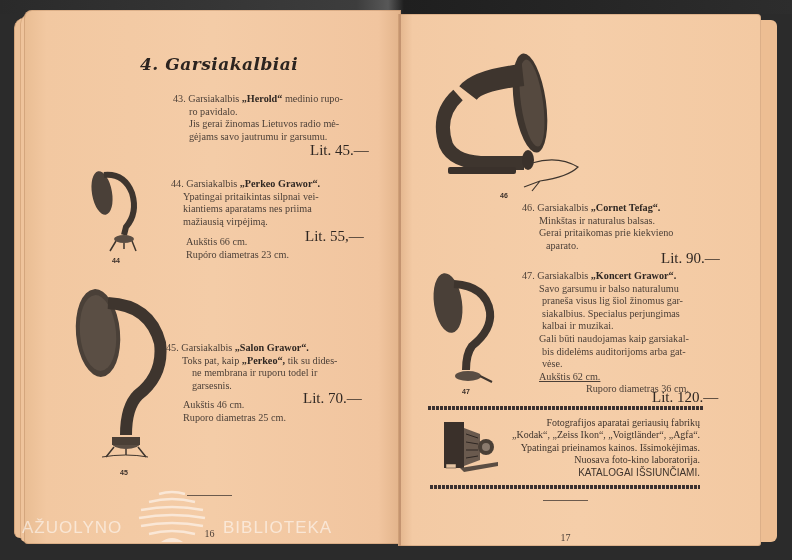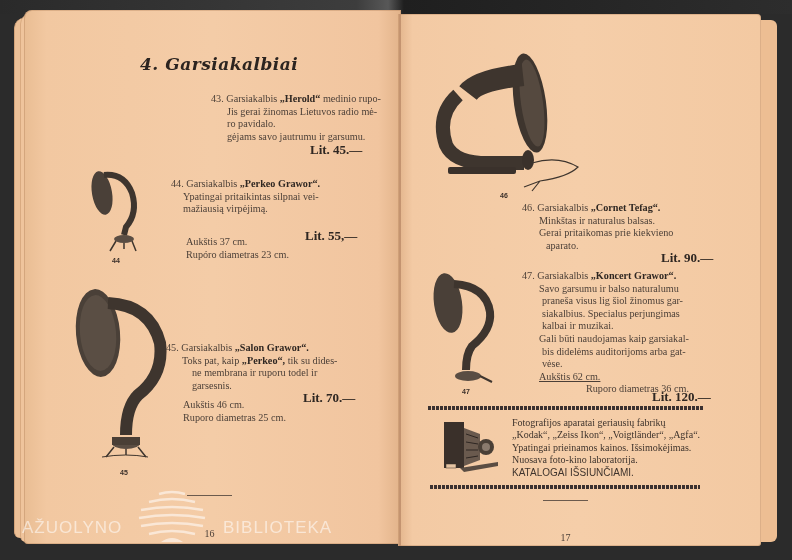--- a/index.html
+++ b/index.html
@@ -13,61 +13,62 @@
   .page-left-edges2{position:absolute;left:20px;top:14px;width:18px;height:528px;border-radius:10px 0 0 6px;background:#efc49c;border-left:1px solid #d9aa80;}
   .page-right{left:398px;top:14px;width:363px;height:532px;border-radius:0 4px 3px 0;
     background:linear-gradient(90deg,#e2b48b 0,#f3caa4 4%,#f5cea9 50%,#f3c9a2 100%);
     box-shadow:inset 0 0 0 1px rgba(150,100,60,.25);}
   .page-right-edge{position:absolute;left:760px;top:20px;width:16px;height:522px;background:#edbe93;border-radius:0 6px 6px 0;border-left:1px solid #b88a63;}
   .gutter{position:absolute;left:399px;top:14px;width:2px;height:532px;background:#c49470;}
   .abs{position:absolute;}
   .heading{font-family:"DejaVu Serif",serif;font-weight:bold;font-style:italic;font-size:17px;color:#2c2420;letter-spacing:.5px;}
   .txt{font-size:10.2px;line-height:12.6px;color:#4b3f37;white-space:nowrap;}
   .b{font-weight:bold;color:#2f2722;}
-  .price{font-size:13px;font-weight:bold;color:#2f2722;}
+  .price{font-size:15px;font-weight:normal;color:#2f2722;}
   .pno{font-size:10px;color:#4b3f37;text-align:center;margin-top:32px;}
   .pno-line{height:1px;background:#6b5a4d;}
   .dots{height:4px;background:repeating-linear-gradient(90deg,#3b3130 0 3px,transparent 3px 4px);}
   .watermark{font-family:"Liberation Sans",sans-serif;font-size:17px;color:rgba(255,255,255,.55);letter-spacing:1px;margin-top:8px;}
-  .ad-text{font-size:10px;line-height:12.4px;color:#3f342d;text-align:left;white-space:nowrap;}
+  .ad-text{font-size:10px;line-height:12.4px;color:#3f342d;text-align:right;white-space:nowrap;}
 </style>
 </head>
 <body>
 
 <div class="bg-top"></div>
 
 <div class="page-left-edges"></div>
 <div class="page-left-edges2"></div>
 <div class="page page-left"></div>
 
 <div class="abs heading" style="left:140px;top:54px;">4. Garsiakalbiai</div>
 
-<div class="abs" style="left:173px;top:93px;margin-left:38px;">
+<div class="abs" style="left:173px;top:93px;">
   <div class="txt"><span>43.</span> <span>Garsiakalbis</span> <span class="b">„Herold“</span> <span>medinio rupo-</span></div>
+  <div class="txt" style="padding-left:16px;">ro pavidalo.</div>
   <div class="txt" style="padding-left:16px;">Jis gerai žinomas Lietuvos radio mė-</div>
-  <div class="txt" style="padding-left:16px;">ro pavidalo.</div>
   <div class="txt" style="padding-left:16px;">gėjams savo jautrumu ir garsumu.</div>
 </div>
 <div class="abs price" style="left:310px;top:142px;">Lit.  45.—</div>
 
 <svg class="abs" style="left:84px;top:165px;" width="60" height="100">
   <ellipse cx="18" cy="28" rx="10" ry="22" fill="#4a4038" transform="rotate(-10 18 28)"></ellipse>
   <path d="M20 10 Q40 8 48 28 Q54 48 42 62 L40 70" stroke="#3e352e" stroke-width="6" fill="none"></path>
   <ellipse cx="40" cy="74" rx="10" ry="4" fill="#5a4d43"></ellipse>
   <path d="M32 76 L26 86 M48 76 L52 86 M40 78 L40 84" stroke="#3e352e" stroke-width="1.5"></path>
   <text x="28" y="98" font-size="7" font-weight="bold" fill="#3b302a" font-family="Liberation Sans, sans-serif">44</text>
 </svg>
 
 <div class="abs" style="left:171px;top:178px;">
   <div class="txt"><span>44.</span> <span>Garsiakalbis</span>  <span class="b">„Perkeo  Grawor“.</span></div>
   <div class="txt" style="padding-left:12px;">Ypatingai pritaikintas silpnai vei-</div>
+  <div class="txt" style="padding-left:12px;">kiantiems aparatams nes priima</div>
   <div class="txt" style="padding-left:12px;">mažiausią virpėjimą.</div>
 </div>
 <div class="abs price" style="left:305px;top:228px;">Lit.  55,—</div>
-<div class="abs txt" style="left:186px;top:236px;">Aukštis 37 cm.</div>
+<div class="abs txt" style="left:186px;top:236px;">Aukštis 66 cm.</div>
 <div class="abs txt" style="left:186px;top:249px;">Rupóro diametras 23 cm.</div>
 
 <svg class="abs" style="left:68px;top:285px;" width="100" height="195">
   <ellipse cx="30" cy="48" rx="22" ry="44" fill="#4a4038" transform="rotate(-5 30 48)"></ellipse>
   <ellipse cx="30" cy="48" rx="18" ry="38" fill="#5a4e44" transform="rotate(-5 30 48)"></ellipse>
   <path d="M40 18 Q82 20 92 58 Q96 90 70 110 Q58 122 58 150" stroke="#3e352e" stroke-width="12" fill="none"></path>
   <ellipse cx="58" cy="158" rx="14" ry="6" fill="#5a4d43"></ellipse>
   <rect x="44" y="152" width="28" height="8" fill="#4a3f36"></rect>
   <path d="M46 162 L38 172 M70 162 L78 172 M58 164 L58 170" stroke="#3e352e" stroke-width="1.5"></path>
   <path d="M34 172 Q58 168 80 172" stroke="#3e352e" stroke-width="1" fill="none"></path>

